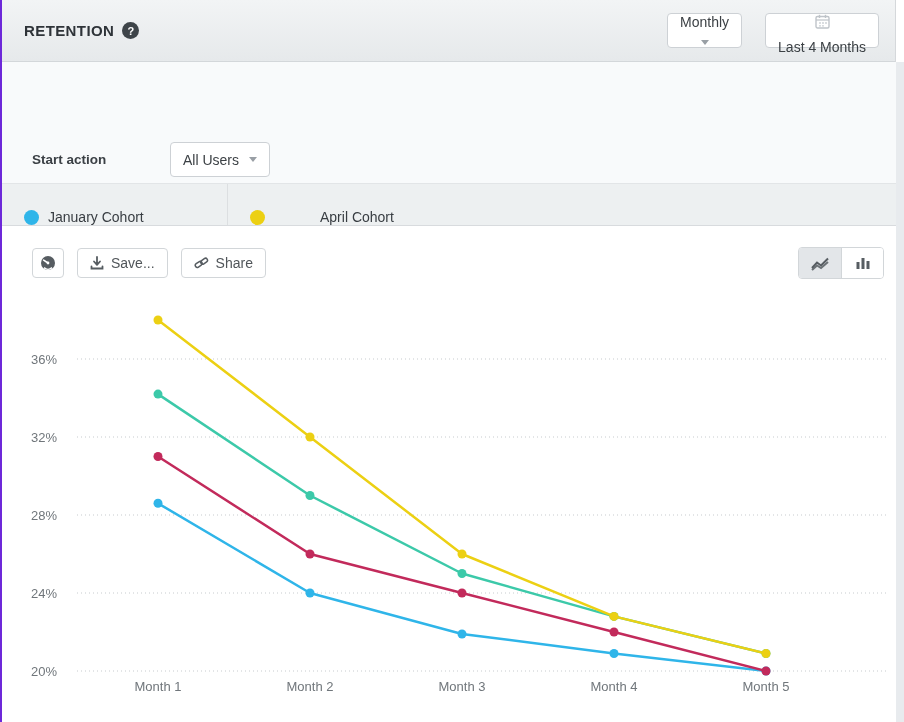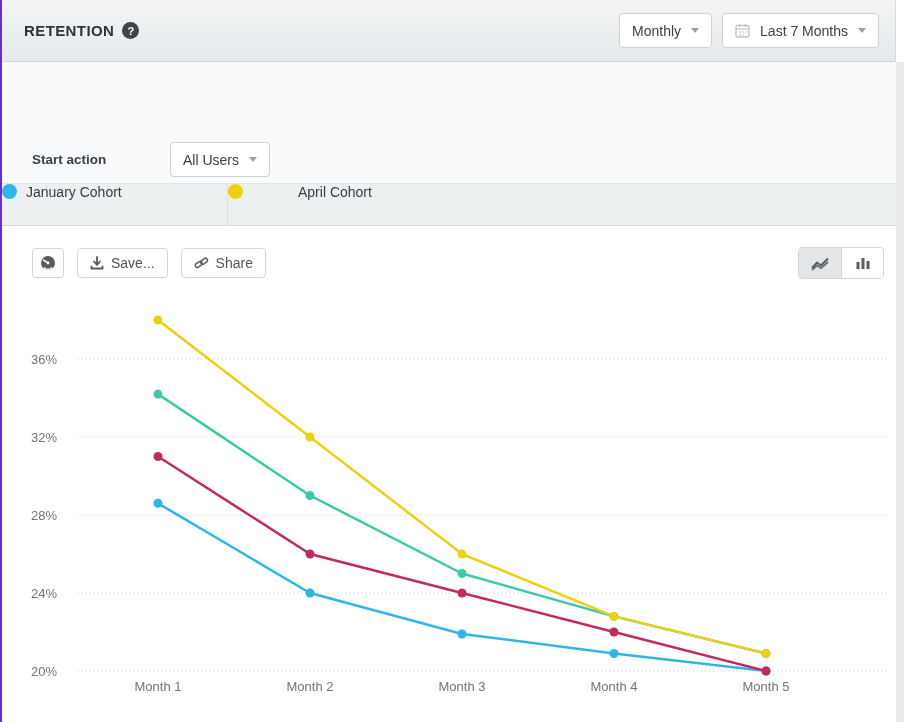--- a/index.html
+++ b/index.html
@@ -17,34 +17,34 @@
   .help-badge { width:17px; height:17px; border-radius:50%; background:#3E4449; color:#FFF;
                 font-size:11px; font-weight:bold; display:inline-flex; align-items:center; justify-content:center;
                 margin-left:8px; }
   .header-spacer { flex:1; }
 
   .dropdown { background:#FFF; border:1px solid #CDD1D5; border-radius:4px; height:35px;
               display:inline-flex; align-items:center; gap:10px; padding:0 12px;
               font-size:14px; color:#3C4145; cursor:pointer; }
   .chev { width:0; height:0; border-left:4px solid transparent; border-right:4px solid transparent;
           border-top:5px solid #999FA5; display:inline-block; }
-  .hdr-dd { margin-left:10px; }
+  .hdr-dd { margin-left:23px;flex-direction:column; }
 
   
   .filters { position:absolute; left:0; top:62px; width:896px; height:122px; background:#F8FAFB;
              border-bottom:1px solid #E2E5E7; }
   .filter-row { position:absolute; left:30px; display:flex; align-items:center; }
   .filter-row.r1 { top:80px; }
   .filter-row.r2 { top:128px; }
   .filter-label { width:138px; font-size:13.5px; font-weight:bold; color:#3B4045; }
 
   
   .legend { position:absolute; left:0; top:184px; width:896px; height:42px; background:#EDF0F1;
             border-bottom:1px solid #D8DBDE; display:flex; }
-  .legend-cell { width:226px; height:100%; display:flex; align-items:flex-start; 
+  .legend-cell { width:226px; height:100%; display:flex; align-items:flex-end; padding-left:22px;
                  border-right:1px solid #DCDFE1; cursor:pointer; }
   .legend-cell:last-child { border-right:none;gap:46px; }
   .legend-dot { width:15px; height:15px; border-radius:50%; margin-right:9px; flex:0 0 auto; }
   .legend-label { font-size:14px; color:#383D42; }
 
   
   .chart-section { position:absolute; left:0; top:226px; width:896px; height:496px; background:#FFF; }
   .toolbar { position:absolute; left:30px; top:22px; display:flex; gap:13px; }
   .tool-btn { background:#FFF; border:1px solid #D2D6D9; border-radius:4px; height:30px;
               display:inline-flex; align-items:center; gap:7px; padding:12px 12px;
@@ -86,21 +86,21 @@
           <line x1="4.5" y1="0.8" x2="4.5" y2="4" stroke="#BFC4C9" stroke-width="1.4"></line>
           <line x1="10.5" y1="0.8" x2="10.5" y2="4" stroke="#BFC4C9" stroke-width="1.4"></line>
           <line x1="1" y1="6" x2="14" y2="6" stroke="#BFC4C9" stroke-width="1.2"></line>
           <circle cx="5" cy="9" r=".9" fill="#C9CED2"></circle>
             <circle cx="8" cy="9" r=".9" fill="#C9CED2"></circle>
           <circle cx="11" cy="9" r=".9" fill="#C9CED2"></circle>
             <circle cx="5" cy="11.8" r=".9" fill="#C9CED2"></circle>
           <circle cx="8" cy="11.8" r=".9" fill="#C9CED2"></circle>
         </svg>
       </span>
-      <span>Last 7 Months</span>
+      <span>Last 4 Months</span>
       <span class="chev"></span>
     </div>
   </div>
 
   <div class="filters">
     <div class="filter-row r1">
       <span class="filter-label">Start action</span>
       <div class="dropdown">
         <span>All Users</span>
         <span class="chev"></span>

